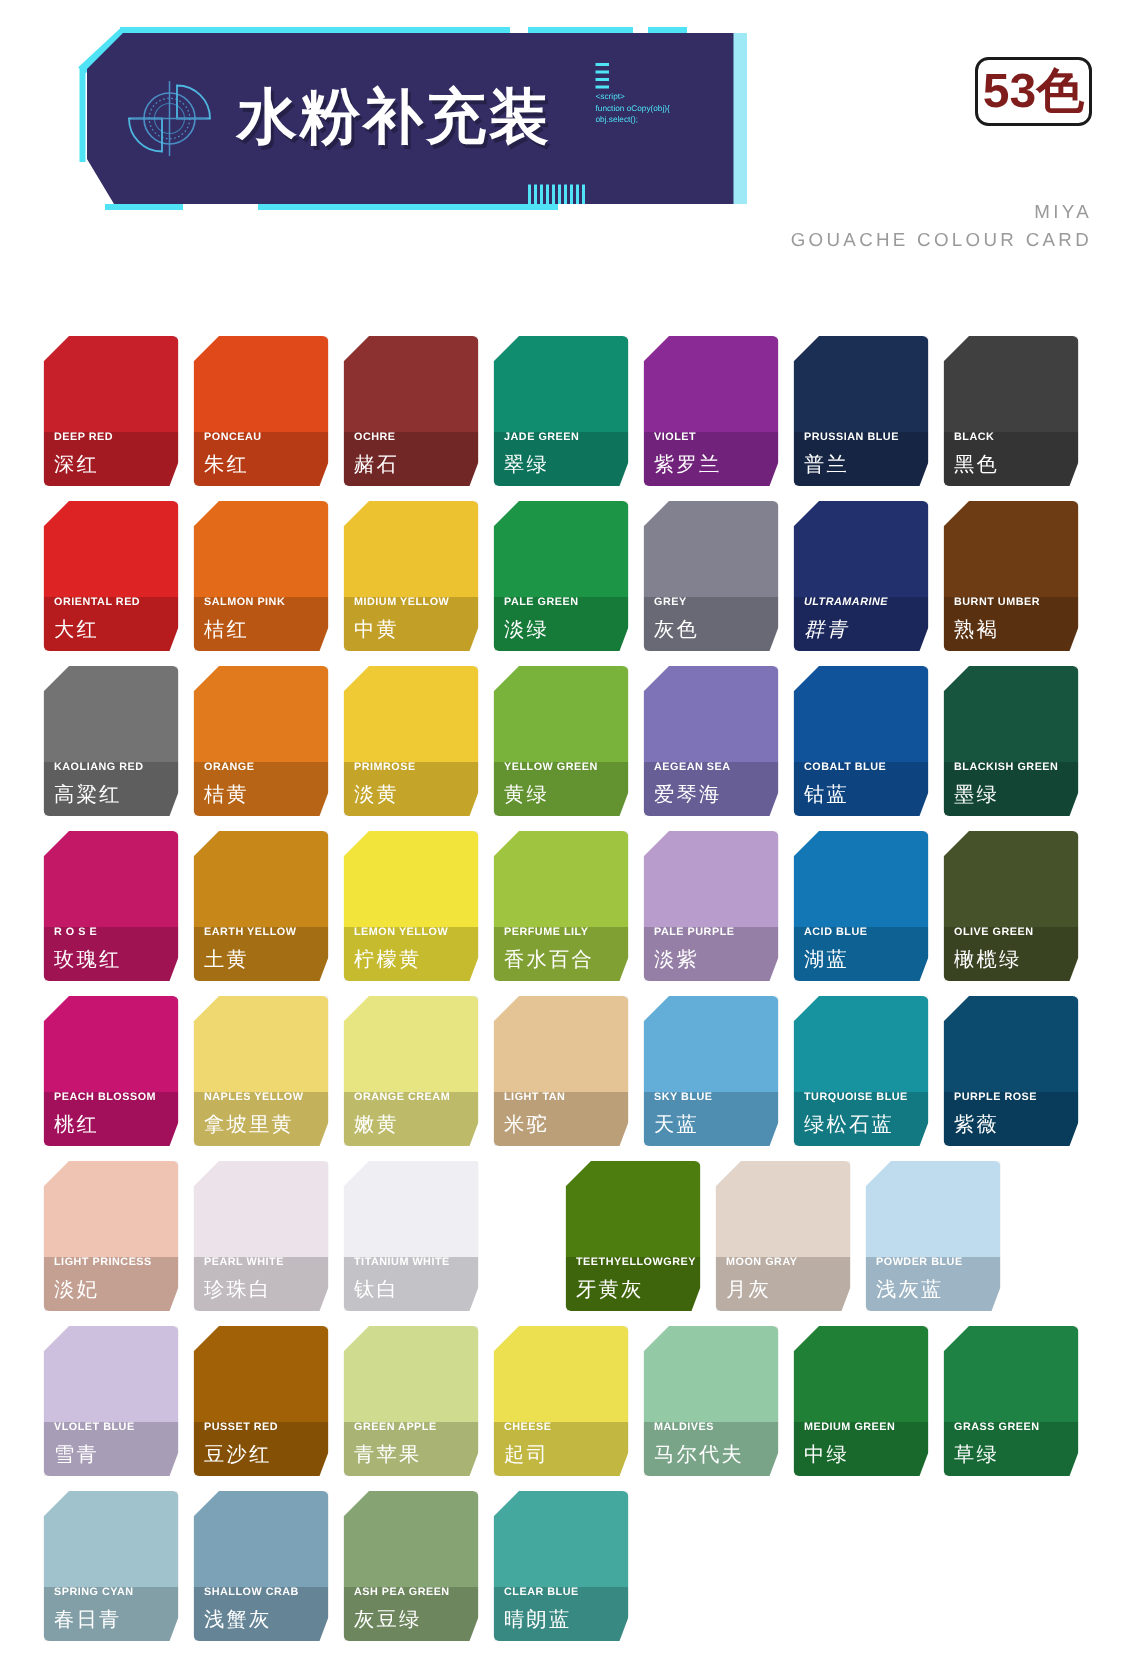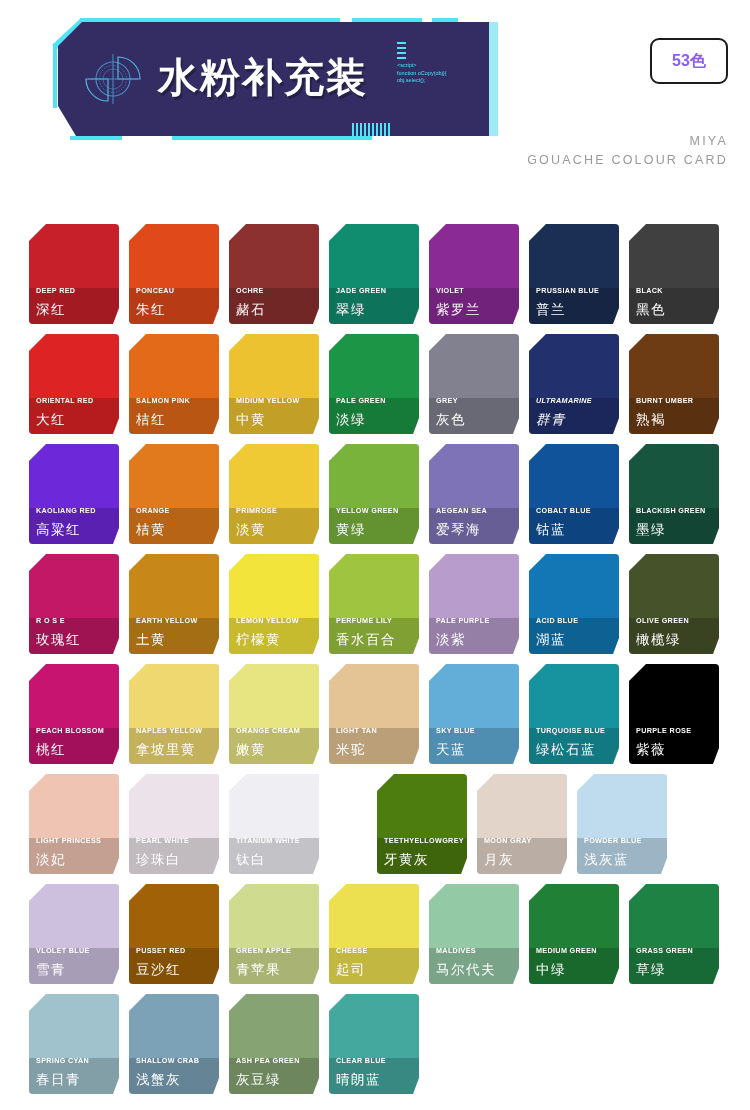--- a/index.html
+++ b/index.html
@@ -133,23 +133,23 @@
     position: absolute;
     right: 22px;
     top: 38px;
     width: 78px;
     height: 46px;
     border: 2.5px solid #1b1b1b;
     border-radius: 9px;
     display: flex;
     align-items: center;
     justify-content: center;
-    font-size: 16px;
+    font-size: 32px;
     font-weight: bold;
-    color: #8b5cf6;
+    color: #7f1d1d;
     letter-spacing: 0px;
     background: #ffffff;
   }
   .brand {
     position: absolute;
     right: 22px;
     top: 132px;
     text-align: right;
     color: #9a9a9a;
     letter-spacing: 2.2px;
@@ -337,21 +337,21 @@
       <div class="swatch" style="background: rgb(34, 48, 110); font-style: italic;">
         <div class="band"></div>
         <div class="en">ULTRAMARINE</div>
         <div class="cn">群青</div>
       </div>
       <div class="swatch" style="background: rgb(109, 60, 21);">
         <div class="band"></div>
         <div class="en">BURNT UMBER</div>
         <div class="cn">熟褐</div>
       </div>
-      <div class="swatch" style="background: #6d28d9;">
+      <div class="swatch" style="background: #737373;">
         <div class="band"></div>
         <div class="en">KAOLIANG RED</div>
         <div class="cn">高粱红</div>
       </div>
       <div class="swatch" style="background: rgb(224, 122, 28);">
         <div class="band"></div>
         <div class="en">ORANGE</div>
         <div class="cn">桔黄</div>
       </div>
       <div class="swatch" style="background: rgb(240, 202, 52);">
@@ -437,21 +437,21 @@
       <div class="swatch" style="background: rgb(98, 174, 216);">
         <div class="band"></div>
         <div class="en">SKY BLUE</div>
         <div class="cn">天蓝</div>
       </div>
       <div class="swatch" style="background: rgb(23, 147, 159);">
         <div class="band"></div>
         <div class="en">TURQUOISE BLUE</div>
         <div class="cn">绿松石蓝</div>
       </div>
-      <div class="swatch" style="background: #000000;">
+      <div class="swatch" style="background: #0c4a6e;">
         <div class="band"></div>
         <div class="en">PURPLE ROSE</div>
         <div class="cn">紫薇</div>
       </div>
       <div class="swatch" style="background: rgb(240, 196, 179);">
         <div class="band"></div>
         <div class="en">LIGHT PRINCESS</div>
         <div class="cn">淡妃</div>
       </div>
       <div class="swatch" style="background: rgb(236, 227, 234);">

